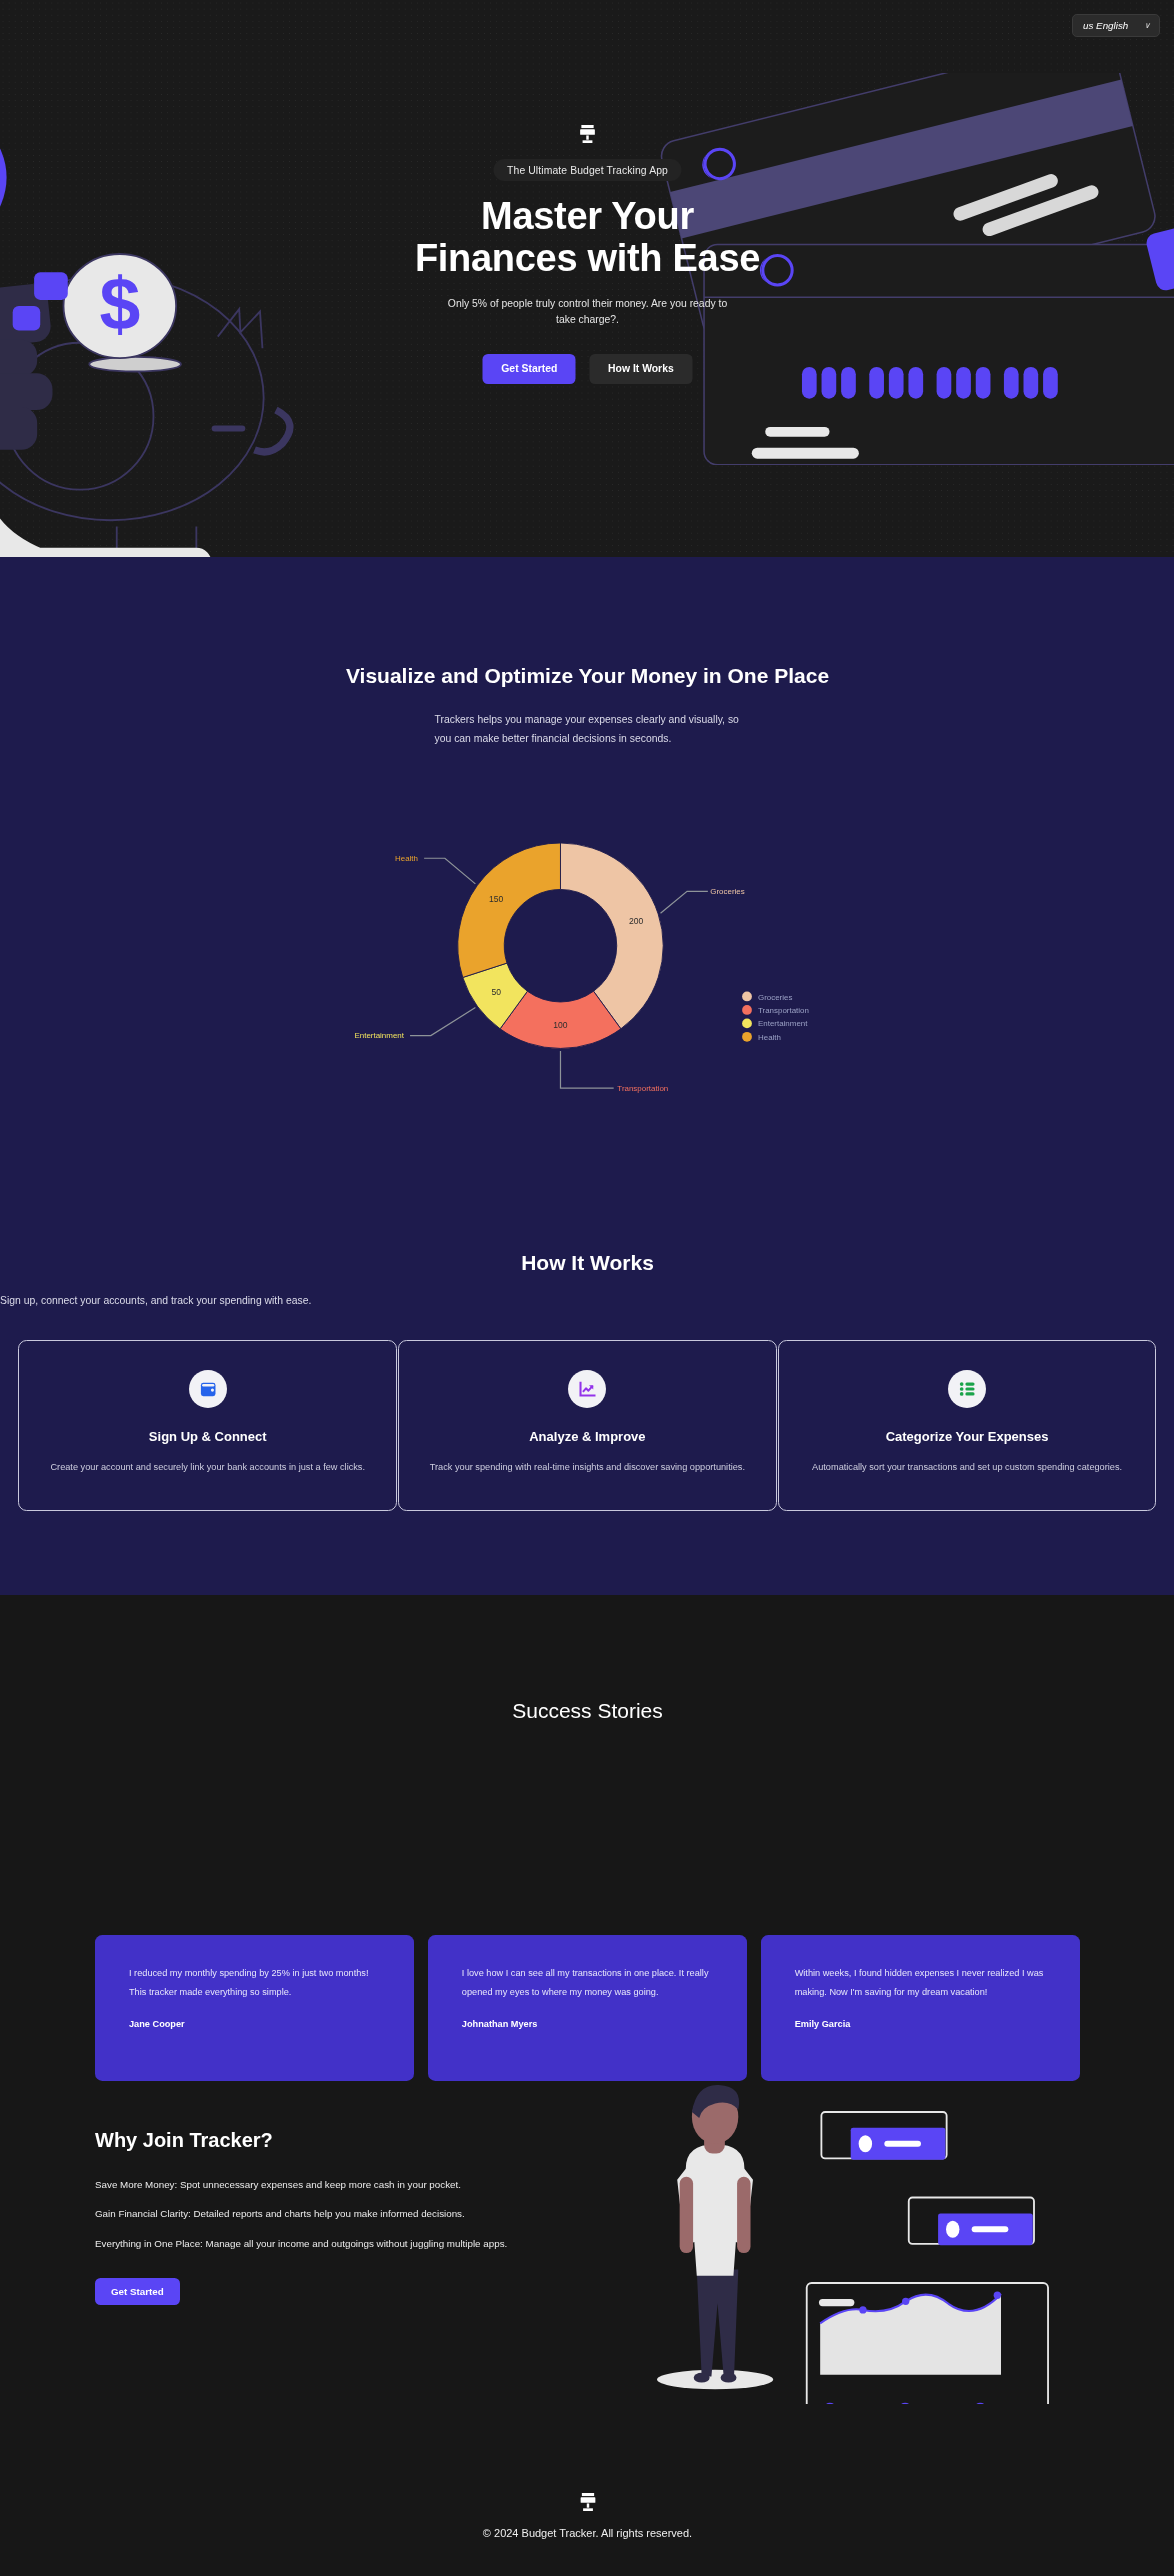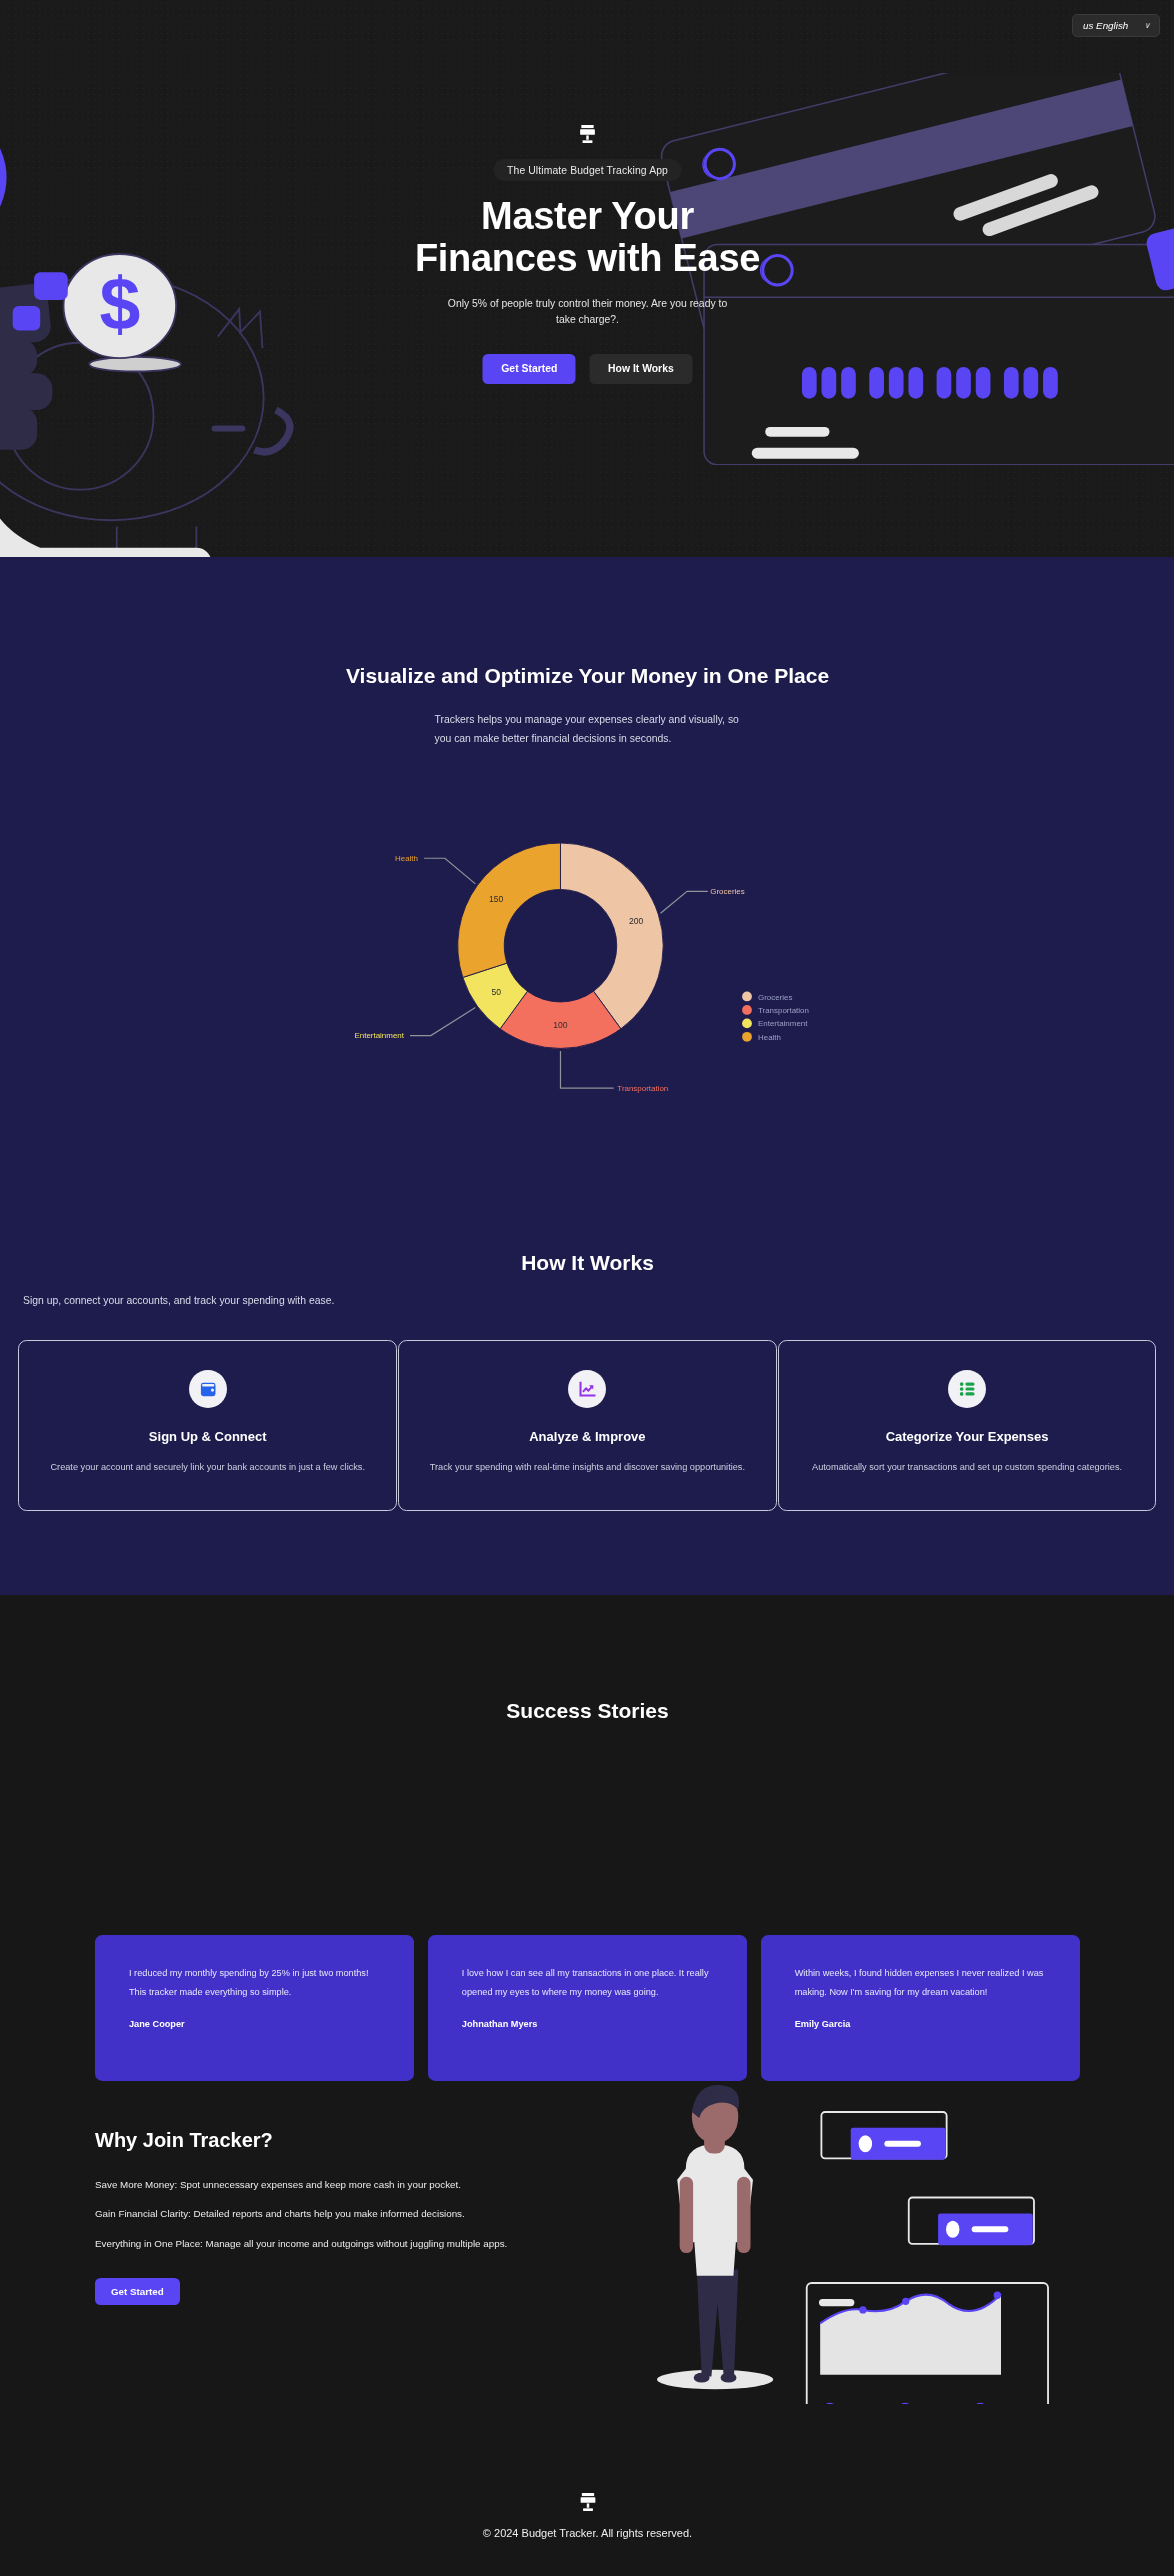--- a/index.html
+++ b/index.html
@@ -59,40 +59,40 @@
   }
   .sec-title{ text-align:center; font-size:21px; font-weight:800; }
   .sec-sub{ text-align:left; font-size:10.4px; line-height:1.85; color:#dcdcea; }
 
   .viz-title{ position:absolute; left:0; top:107px; width:100%; }
   .viz-sub{ position:absolute; left:50%; transform:translateX(-50%); top:153px; width:306px; }
 
   .donut-wrap{ position:absolute; left:50%; transform:translateX(-50%); top:245px; width:612px; height:318px;}
 
   .hiw-title{ position:absolute; left:0; top:694px; width:100%; }
-  .hiw-sub{ position:absolute; left:0; top:734px; width:100%; font-size:10.4px;padding-left:23px; }
+  .hiw-sub{ position:absolute; left:0; top:734px; width:100%; font-size:10.4px; }
 
   .cards{
     position:absolute; left:18.4px; top:783px; width:1138px;
     display:flex; gap:1px; justify-content:space-between;
   }
   .card{
     flex:1; border:0.6px solid #c9c9dd; border-radius:8.6px;
     padding:29px 24.5px 34px; text-align:center; min-height:161px;
   }
   .card-icon{
     width:38px; height:38px; border-radius:50%; background:#f2f2f6;
     margin:0 auto 21px; display:flex; align-items:center; justify-content:center;
   }
   .card h3{ font-size:13px; font-weight:800; margin-bottom:15.3px; }
   .card p{ font-size:9.2px; line-height:1.85; color:#cfcfe0; }
 
   
   .stories{ position:absolute; left:0; top:1595px; width:1175px; height:981px; background:#171717; }
-  .stories-title{ position:absolute; left:0; top:104px; width:100%; font-size:21px; font-weight:700; text-align:center;}
+  .stories-title{ position:absolute; left:0; top:104px; width:100%; font-size:21px; font-weight:400; text-align:center;}
   .story-cards{
     position:absolute; left:95px; top:670px; width:985px;
     display:flex; gap:13.5px;
   }
   .story{
     flex:1; background:#4231c8; border-radius:7.3px; padding:29px 34px;
     min-height:146px;
   }
   .story p{ font-size:9.2px; line-height:2.05; color:#e8e7fb; }
   .story .who{ margin-top:17px; font-size:9.2px; font-weight:800; color:#fff; }

